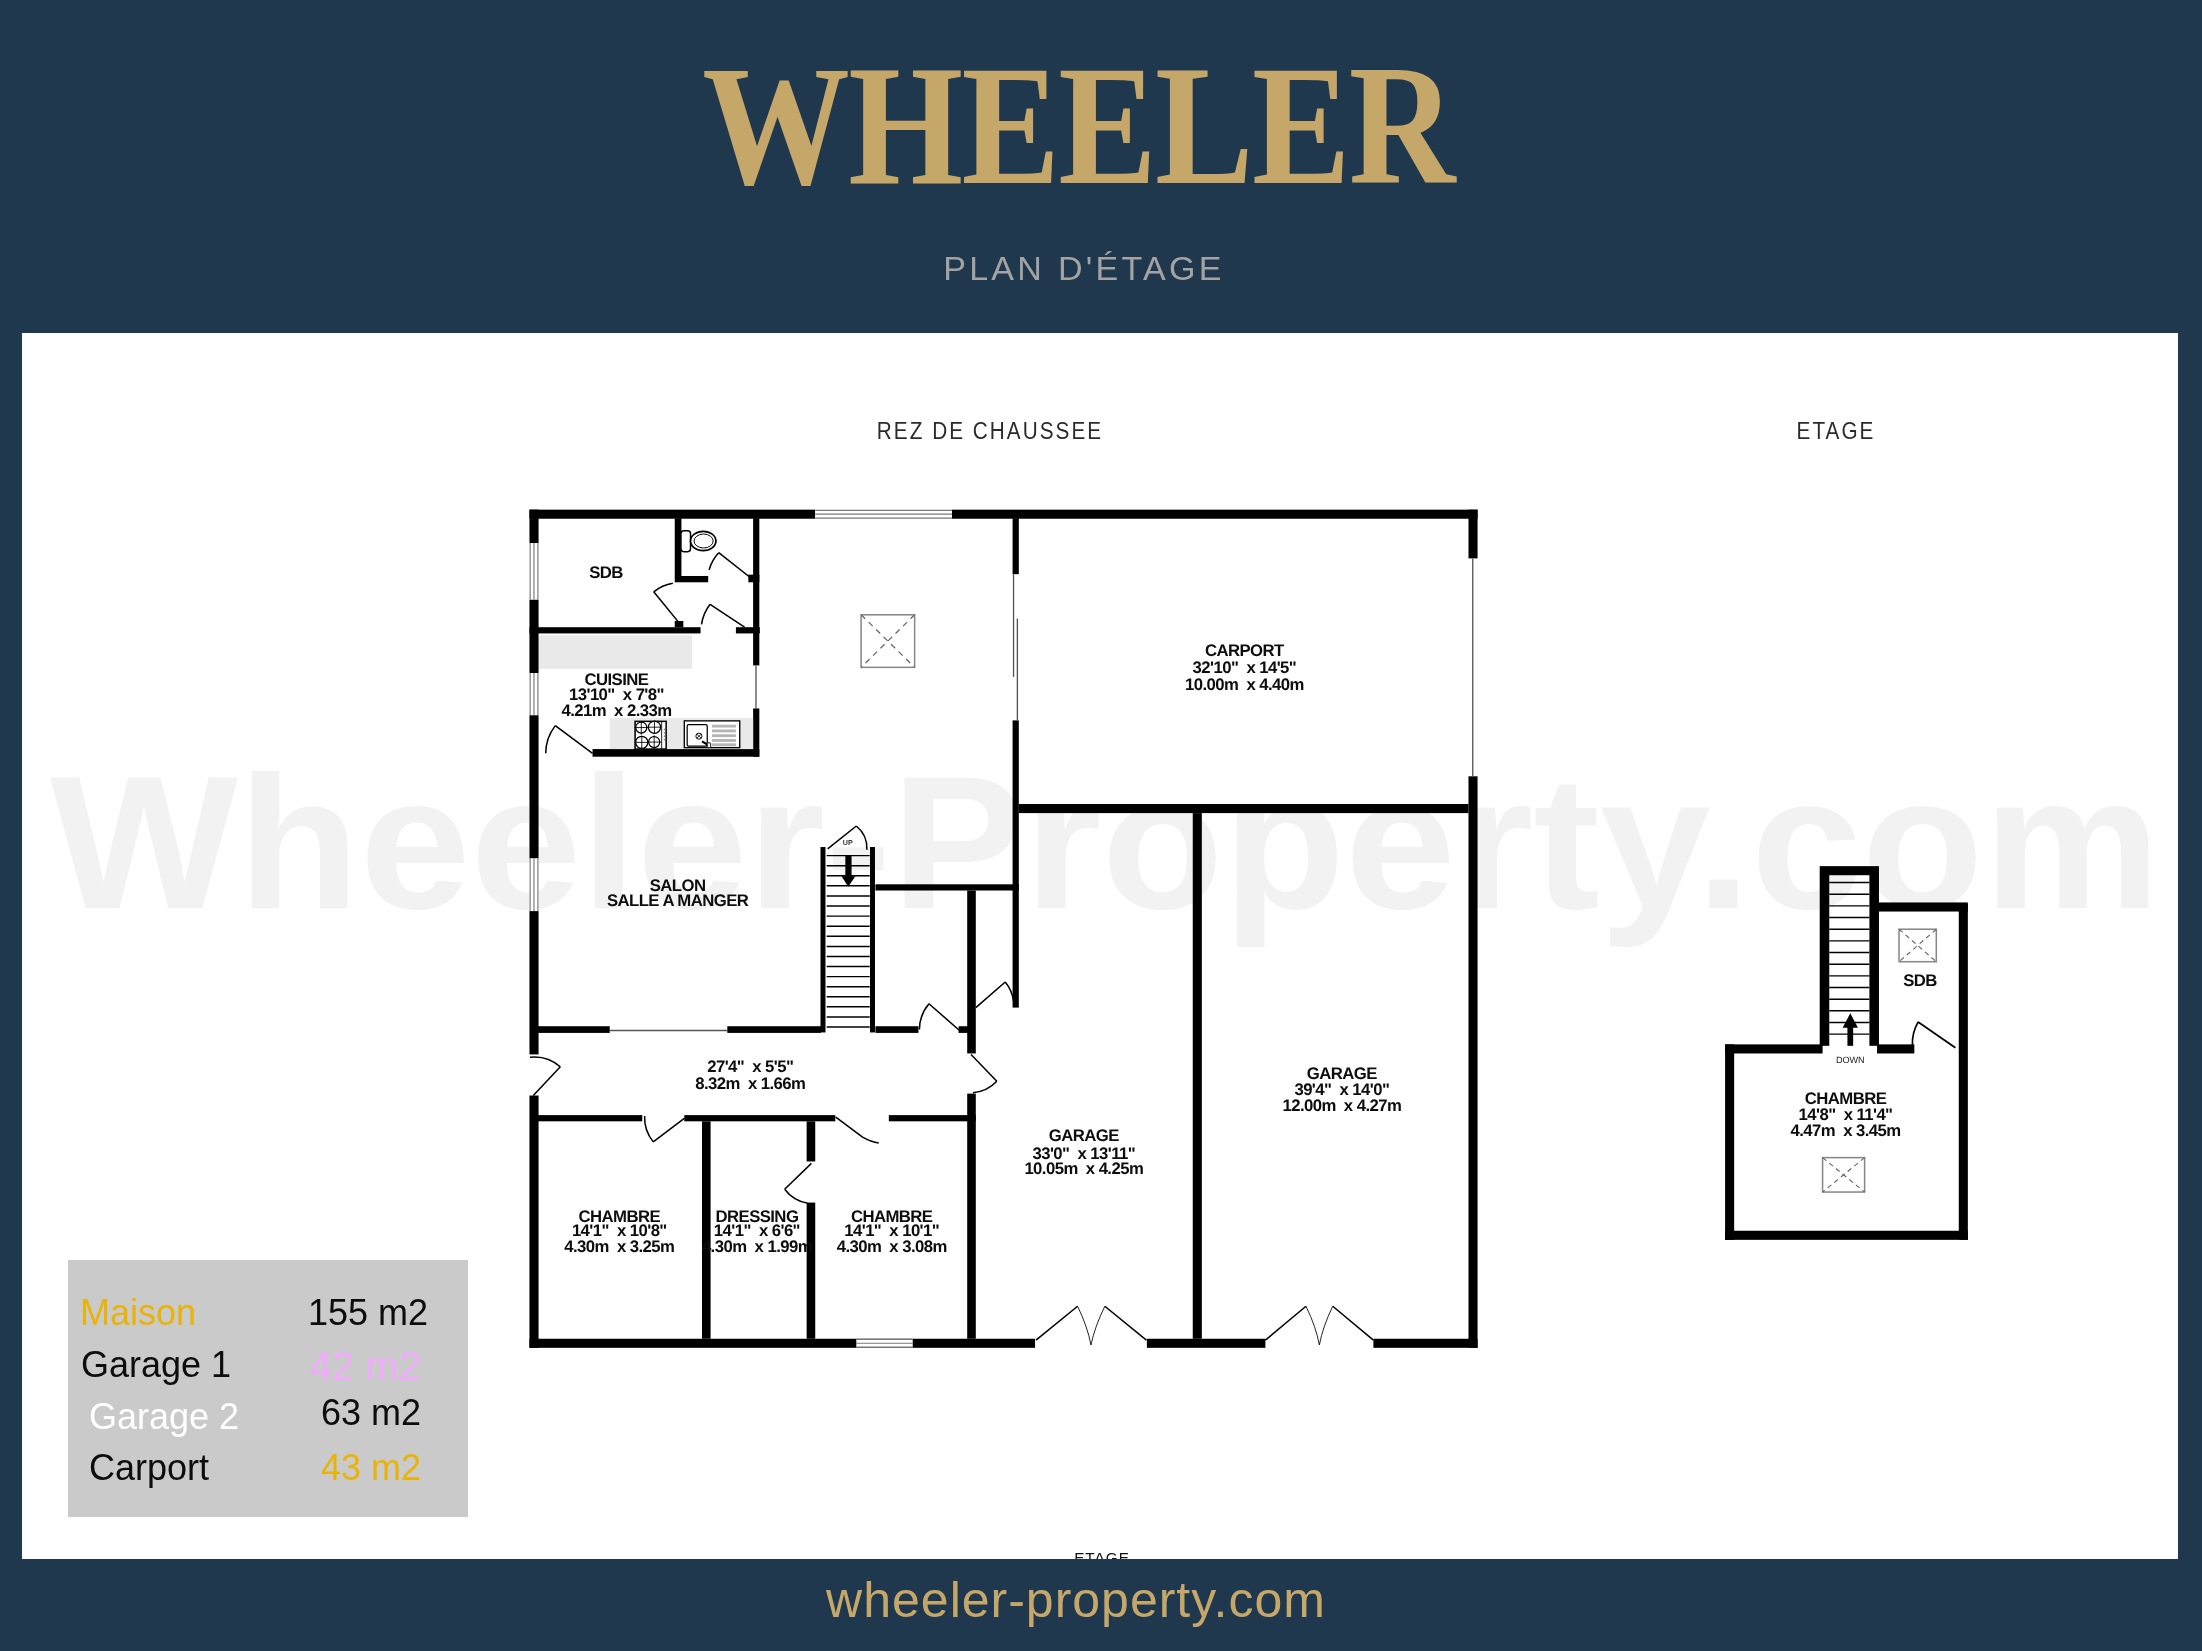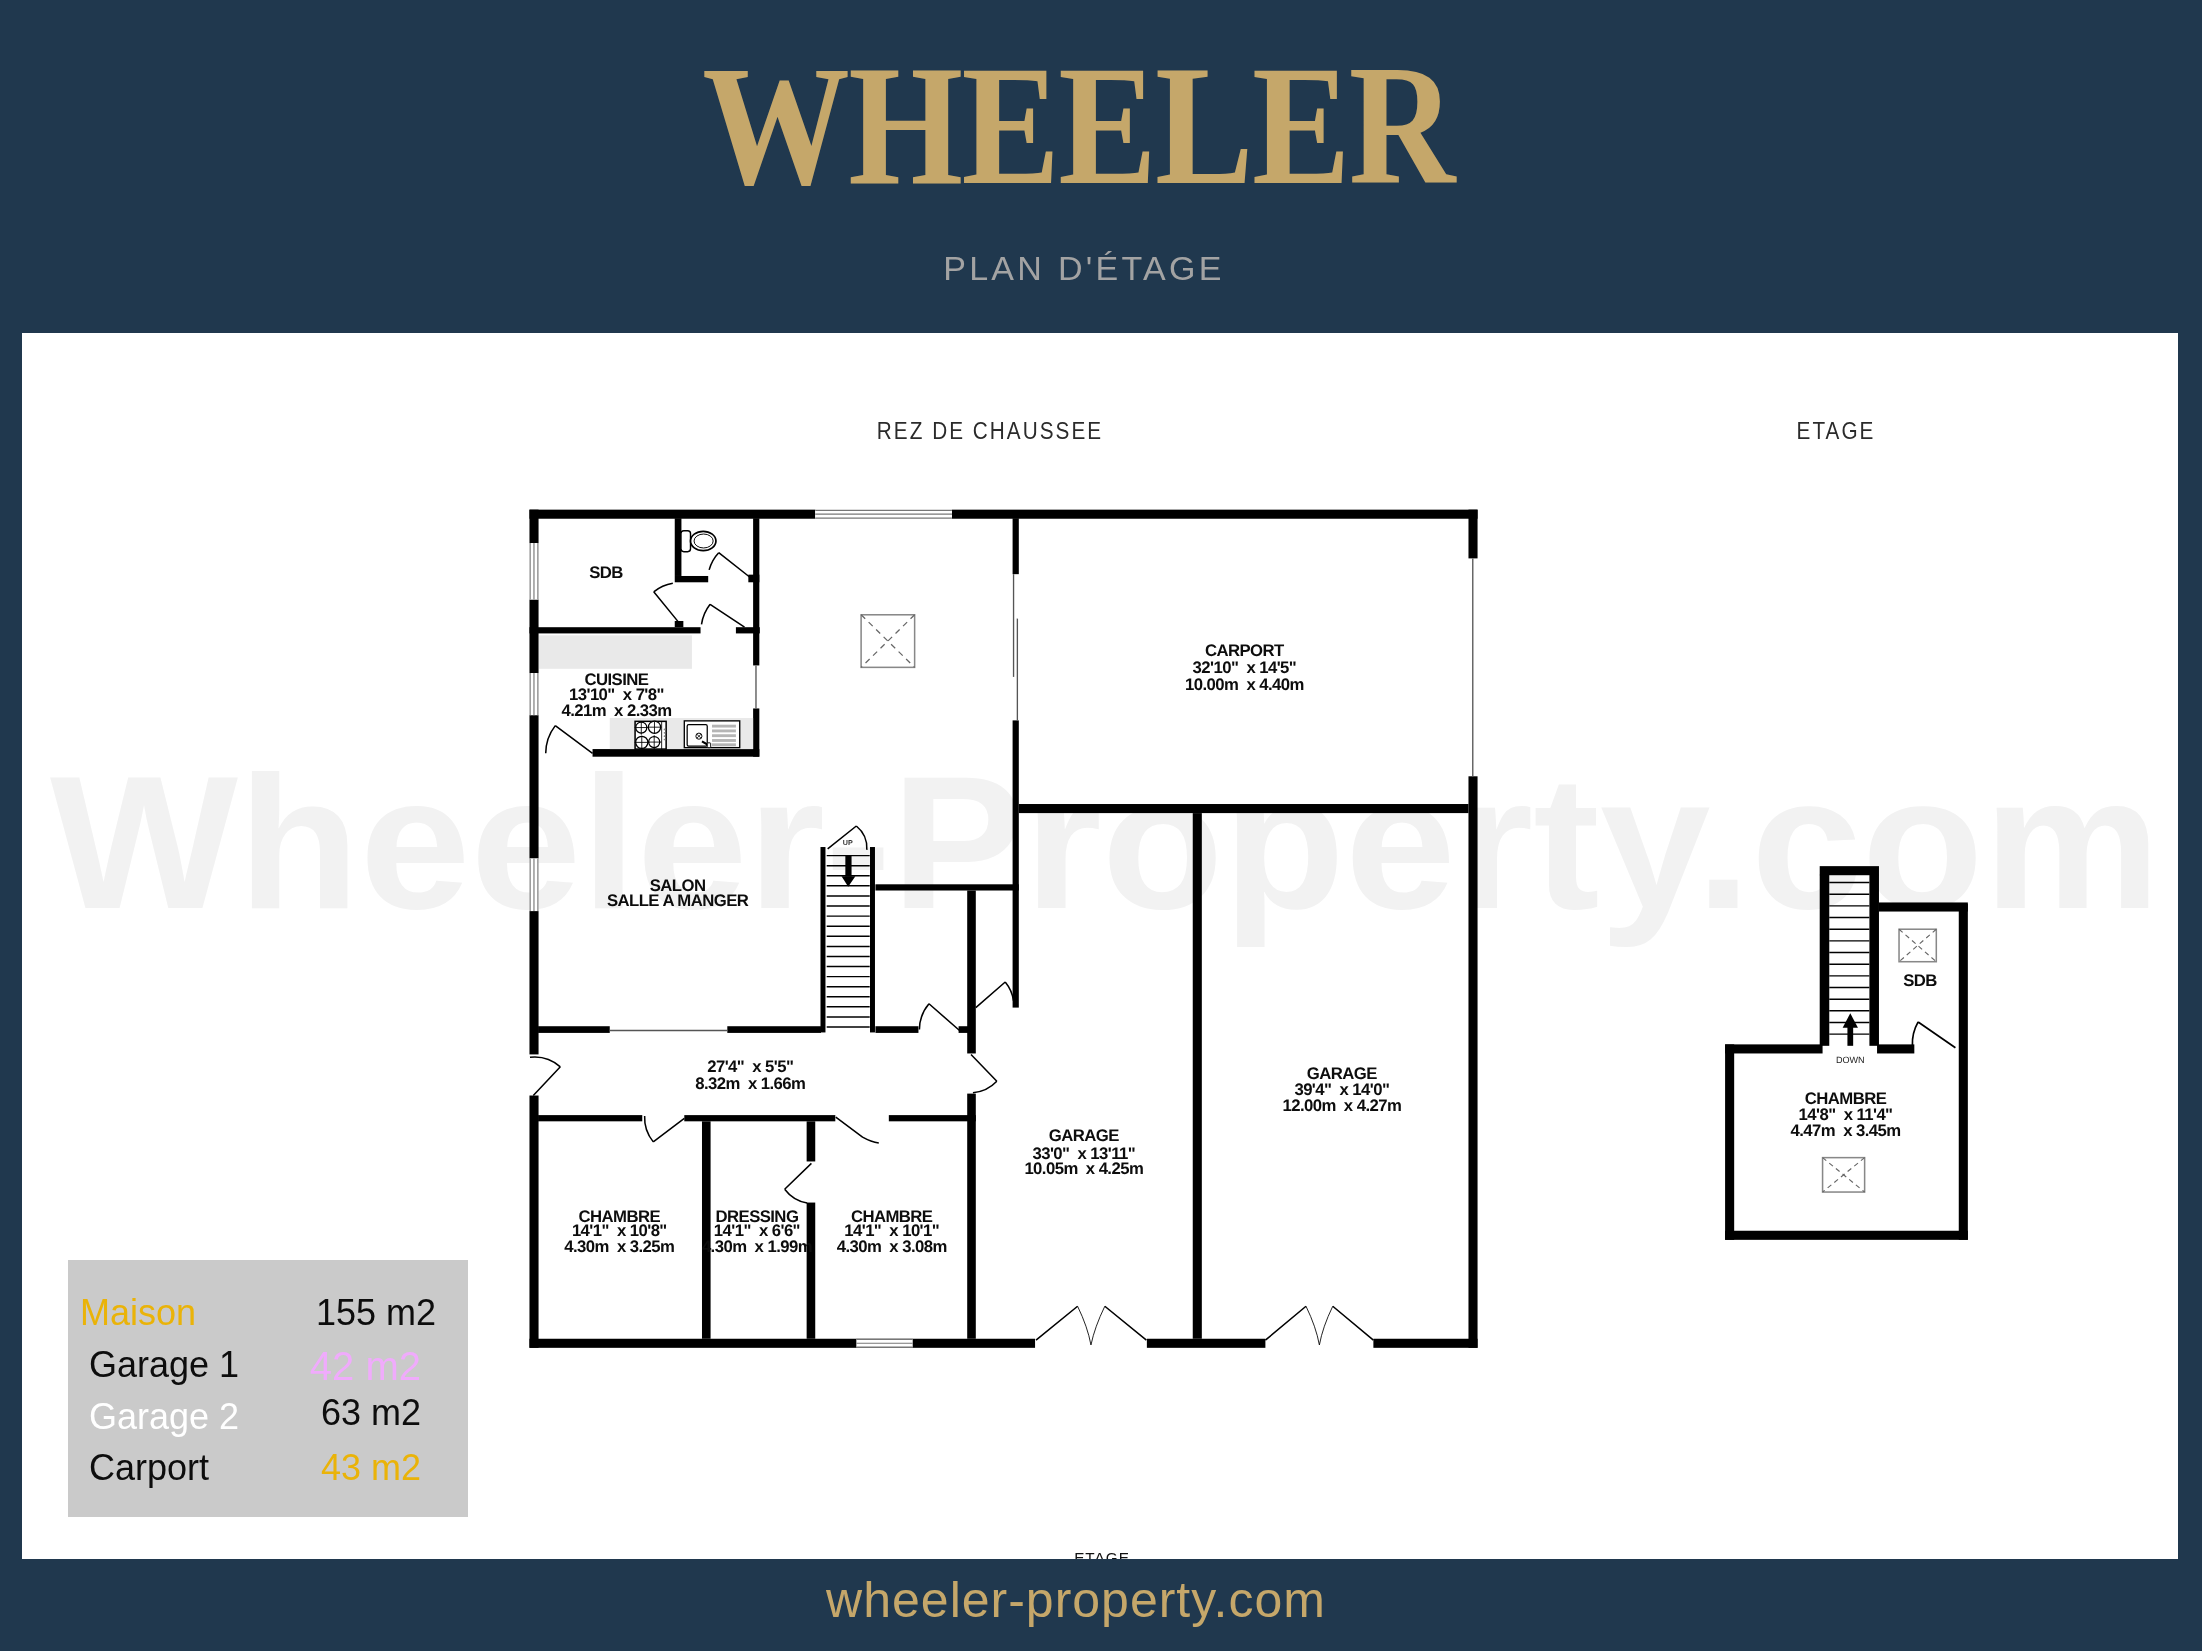--- a/index.html
+++ b/index.html
@@ -333,27 +333,27 @@
 <text x="1931" y="1155">CHAMBRE</text>
 <text x="1931" y="1171.5">14'8"&nbsp;&nbsp;x 11'4"</text>
 <text x="1931" y="1188">4.47m&nbsp;&nbsp;x 3.45m</text>
 </g>
 </svg>
 
 <div class="abs" style="left:68px;top:1260px;width:400px;height:257px;background:#cacaca;"></div>
 
 <div class="abs" style="left:80px;top:1292px;width:335px;font-size:36px;color:#eab308;">Maison</div>
 
-<div class="abs" style="left:89px;top:1344px;width:335px;font-size:36px;color:#0d0d0d;">Garage 1</div>
+<div class="abs" style="left:81px;top:1344px;width:335px;font-size:36px;color:#0d0d0d;">Garage 1</div>
 
 <div class="abs" style="left:89px;top:1396px;width:335px;font-size:36px;color:#ffffff;">Garage 2</div>
 
 <div class="abs" style="left:89px;top:1447px;width:335px;font-size:36px;color:#0d0d0d;">Carport</div>
 
-<div class="abs" style="left:104px;top:1292px;width:332px;font-size:36px;color:#0d0d0d;text-align:right;">155 m2</div>
+<div class="abs" style="left:96px;top:1292px;width:332px;font-size:36px;color:#0d0d0d;text-align:right;">155 m2</div>
 
 <div class="abs" style="left:89px;top:1344px;width:332px;font-size:40px;color:#f0abfc;text-align:right;">42 m2</div>
 
 <div class="abs" style="left:89px;top:1392px;width:332px;font-size:36px;color:#0d0d0d;text-align:right;">63 m2</div>
 
 <div class="abs" style="left:89px;top:1447px;width:332px;font-size:36px;color:#eab308;text-align:right;">43 m2</div>
 
 <div class="abs" style="left:0;top:0;width:2202px;height:333px;background:#20384e;"></div>
 
 <div class="abs" id="wheeler" style="left:1078px;top:27px;font-family:'Liberation Serif',serif;font-weight:bold;font-size:172px;color:#c5a76a;letter-spacing:-1.9px;white-space:nowrap;transform:translateX(-50%) scaleX(0.858);">WHEELER</div>

